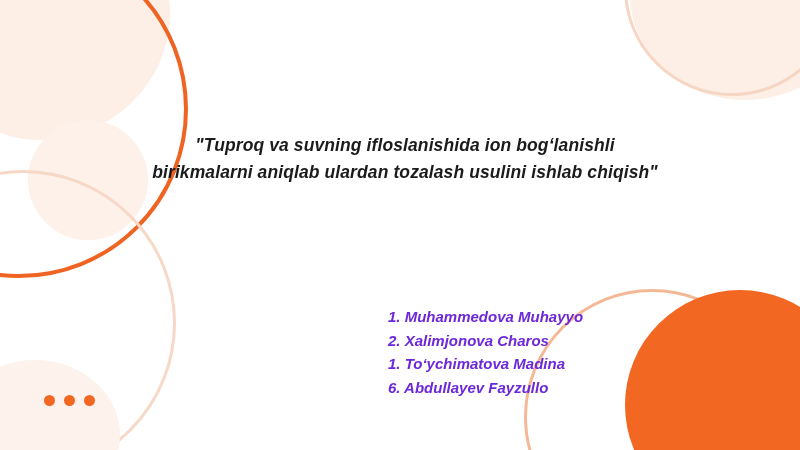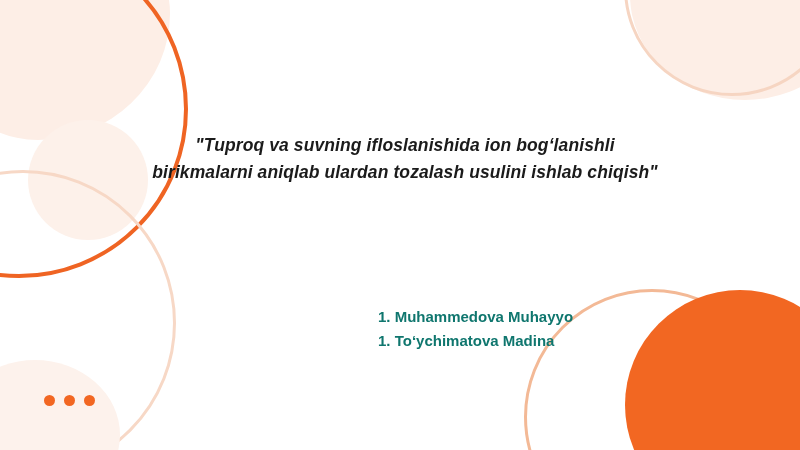--- a/index.html
+++ b/index.html
@@ -147,27 +147,28 @@
     font-size: 17.5px;
     line-height: 1.52;
     font-weight: bold;
     font-style: italic;
     color: #1b1b1b;
     letter-spacing: .1px;
   }
 
   .authors {
     position: absolute;
-    left: 378px;
+    left: 388px;
     top: 305px;
     width: 400px;
     font-size: 15px;
     line-height: 1.58;
+    font-style: italic;
     font-weight: bold;
-    color: #0f766e;
+    color: #6d28d9;
   }
   .authors div {
     white-space: nowrap;
   }
 </style>
 </head>
 <body>
 
 <div class="slide">
 
@@ -187,16 +188,18 @@
   <div class="dots">
     <span></span>
     <span></span>
     <span></span>
   </div>
 
   <div class="title">"Tuproq va suvning ifloslanishida ion bog‘lanishli birikmalarni aniqlab ulardan tozalash usulini ishlab chiqish"</div>
 
   <div class="authors">
     <div>1. Muhammedova Muhayyo</div>
+    <div>2. Xalimjonova Charos</div>
     <div>1. To‘ychimatova Madina</div>
+    <div>6. Abdullayev Fayzullo</div>
   </div>
 
 </div>
 
 </body></html>

